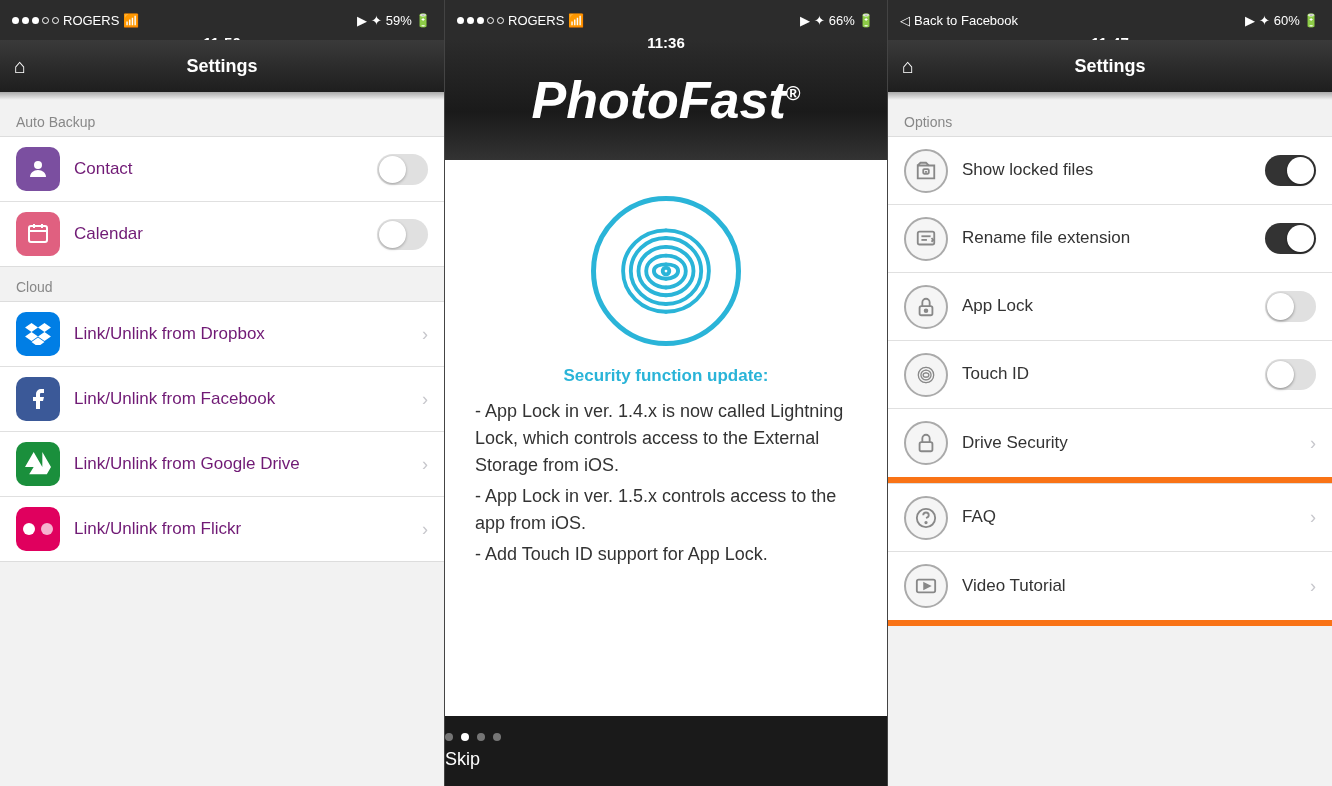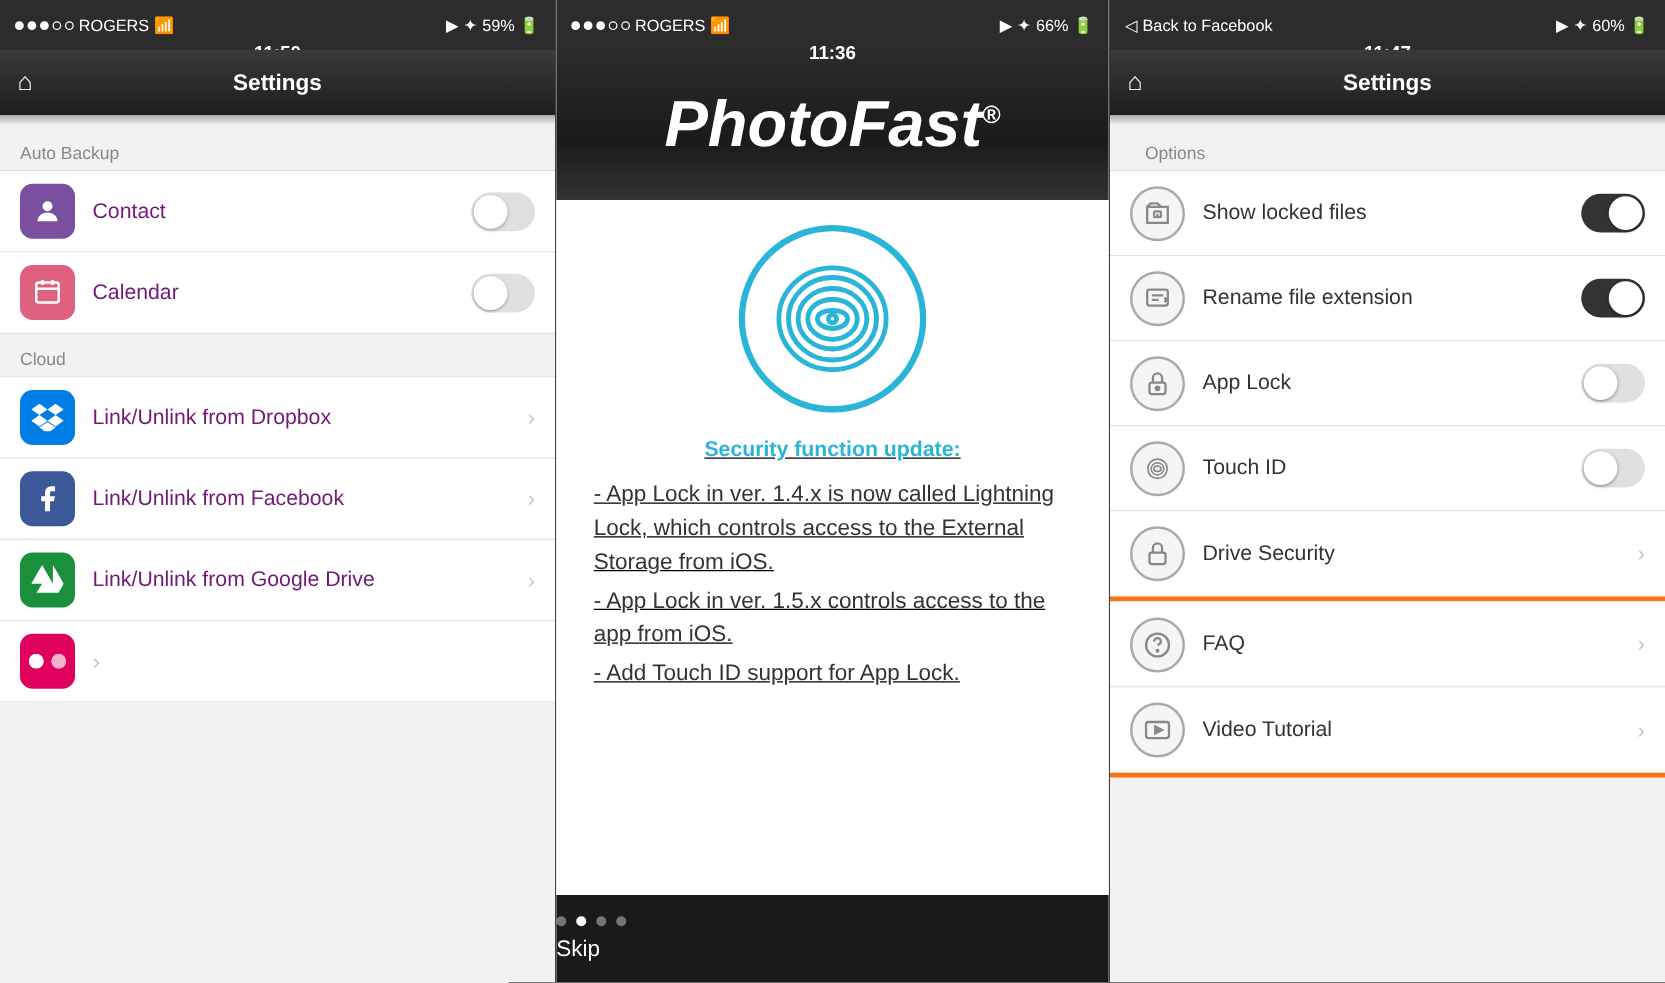--- a/index.html
+++ b/index.html
@@ -169,23 +169,22 @@
       font-size: 52px;
       font-weight: 900;
       font-style: italic;
       color: #fff;
     }
     .panel2-body {
       flex: 1;
       display: flex;
       flex-direction: column;
       align-items: center;
-      padding: 20px 30px 10px;
+      padding: 36px 30px 10px;
       background: #fff;
-      text-decoration: underline;
     }
     .fingerprint-circle {
       width: 150px;
       height: 150px;
       border-radius: 50%;
       border: 5px solid #2ab4d8;
       display: flex;
       align-items: center;
       justify-content: center;
       margin-bottom: 20px;
@@ -244,26 +243,26 @@
       background: #f2f2f2;
     }
     .panel3-content {
       flex: 1;
       overflow: hidden;
       padding-top: 10px;
     }
     .p3-section-label {
       font-size: 14px;
       color: #888;
-      padding: 12px 16px 6px 28px;
+      padding: 12px 16px 6px 16px;
     }
     .p3-list {
-      background: #fef9c3;
+      background: #000000;
       border-top: 1px solid #ddd;
-      border-bottom: 4px solid #f97316;
+      border-bottom: 6px solid #f97316;
     }
     .p3-row {
       display: flex;
       align-items: center;
       padding: 10px 16px;
       border-bottom: 1px solid #e0e0e0;
       background: #fff;
       min-height: 68px;
     }
     .p3-row:last-child { border-bottom: none; }
@@ -410,20 +409,21 @@
         <span class="chevron-right">›</span>
       </div>
 
       <div class="settings-row">
         <div class="row-icon icon-flickr">
           <svg width="30" height="12" viewBox="0 0 60 24" fill="white">
             <circle cx="12" cy="12" r="12"></circle>
               <circle cx="48" cy="12" r="12" fill="rgba(255,255,255,0.7)"></circle>
           </svg>
         </div>
+        <span class="row-label">Link/Unlink from Flickr</span>
         <span class="chevron-right">›</span>
       </div>
     </div>
   </div>
 </div>
 
 <div class="phone-panel" id="panel2">
 
   <div class="status-bar">
     <div class="left">

